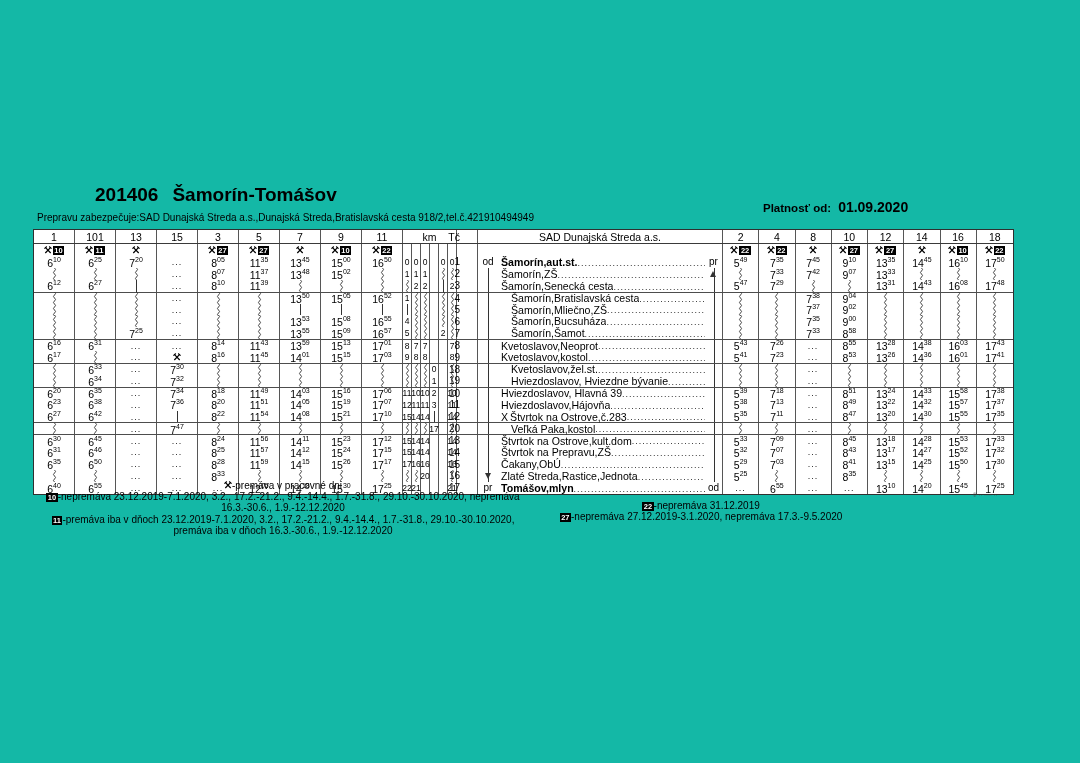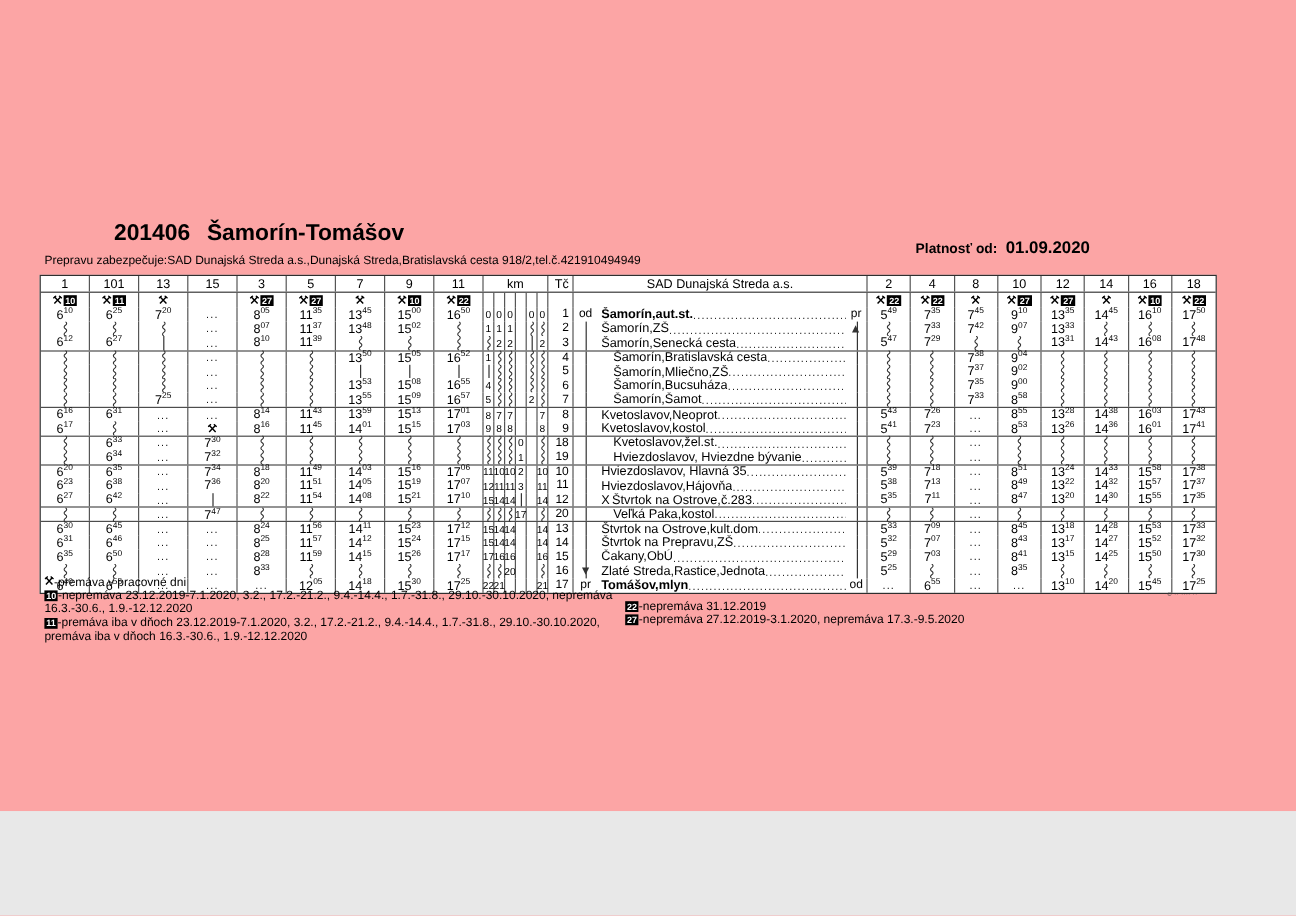--- a/index.html
+++ b/index.html
@@ -1,35 +1,35 @@
 <!DOCTYPE html>
 <html><head>
 <meta charset="utf-8">
 <style>
   html,body{margin:0;padding:0;background:#e8e8e8;}
-  .page{position:relative;width:1080px;height:676px;background:#fca5a5;font-family:"Liberation Sans",sans-serif;color:#000;overflow:hidden;}
+  .page{position:relative;width:1080px;height:763px;background:#14b8a6;font-family:"Liberation Sans",sans-serif;color:#000;overflow:hidden;text-align:center;}
   .abs{position:absolute;}
   .title-row{left:95px;top:184px;font-size:19px;font-weight:bold;white-space:nowrap;}
   .title-row .route{margin-left:14px;}
   .operator{left:37px;top:212px;font-size:10px;white-space:nowrap;}
   .validity{left:763px;top:198px;white-space:nowrap;}
   .vl-label{font-weight:bold;font-size:11.5px;}
   .vl-date{font-weight:bold;font-size:14px;margin-left:7px;}
 
   
   .tt{left:33px;top:229px;border:1.5px solid #2f2f2f;width:979px;background:#fff;}
   .tr{display:flex;box-sizing:border-box;}
   .th-row{height:14px;border-bottom:1px solid #3a3a3a;}
   .sym-row{height:12px;}
   .dr{height:11.9px;}
   .gs{border-top:1px solid #4d4d4d;}
   .c{position:relative;display:flex;align-items:center;justify-content:center;border-right:1px solid #565656;height:100%;box-sizing:border-box;}
   .lw{width:41px;}
   .kmc{width:9px;font-size:8.5px;}
-  .tcc{width:21px;font-size:10px;justify-content:flex-end;padding-right:3px;}
+  .tcc{width:21px;font-size:10px;justify-content:flex-end;padding-right:17px;}
   .odc{width:20px;font-size:10px;border-right:none;}
   .stc{width:225px;justify-content:flex-start;padding-left:3px;font-size:10.6px;}
   .rw{width:36.25px;}
   .tr .rw:last-child{border-right:none;}
   .kmspan{width:54px;font-size:10px;}
   .carrier{width:245px;font-size:11px;}
   .th{font-size:10.5px;}
   .tm{font-size:10.5px;line-height:9px;white-space:nowrap;}
   .tm sup{font-size:7px;line-height:5px;}
   .dots{font-size:9px;letter-spacing:1px;color:#111;line-height:8px;}
@@ -1250,21 +1250,21 @@
         </div>
         <div class="c kmc">11</div>
         <div class="c kmc">10</div>
         <div class="c kmc">10</div>
         <div class="c kmc">2</div>
         <div class="c kmc"></div>
         <div class="c kmc">10</div>
         <div class="c tcc">10</div>
         <div class="c odc vl"></div>
         <div class="c stc">
-          <span class="nm">Hviezdoslavov, Hlavná 35</span>
+          <span class="nm">Hviezdoslavov, Hlavná 39</span>
           <span class="ldr"></span>
           <span class="slot vr"></span>
         </div>
         <div class="c rw">
           <span class="tm">5<sup>39</sup></span>
         </div>
         <div class="c rw">
           <span class="tm">7<sup>18</sup></span>
         </div>
         <div class="c rw">

